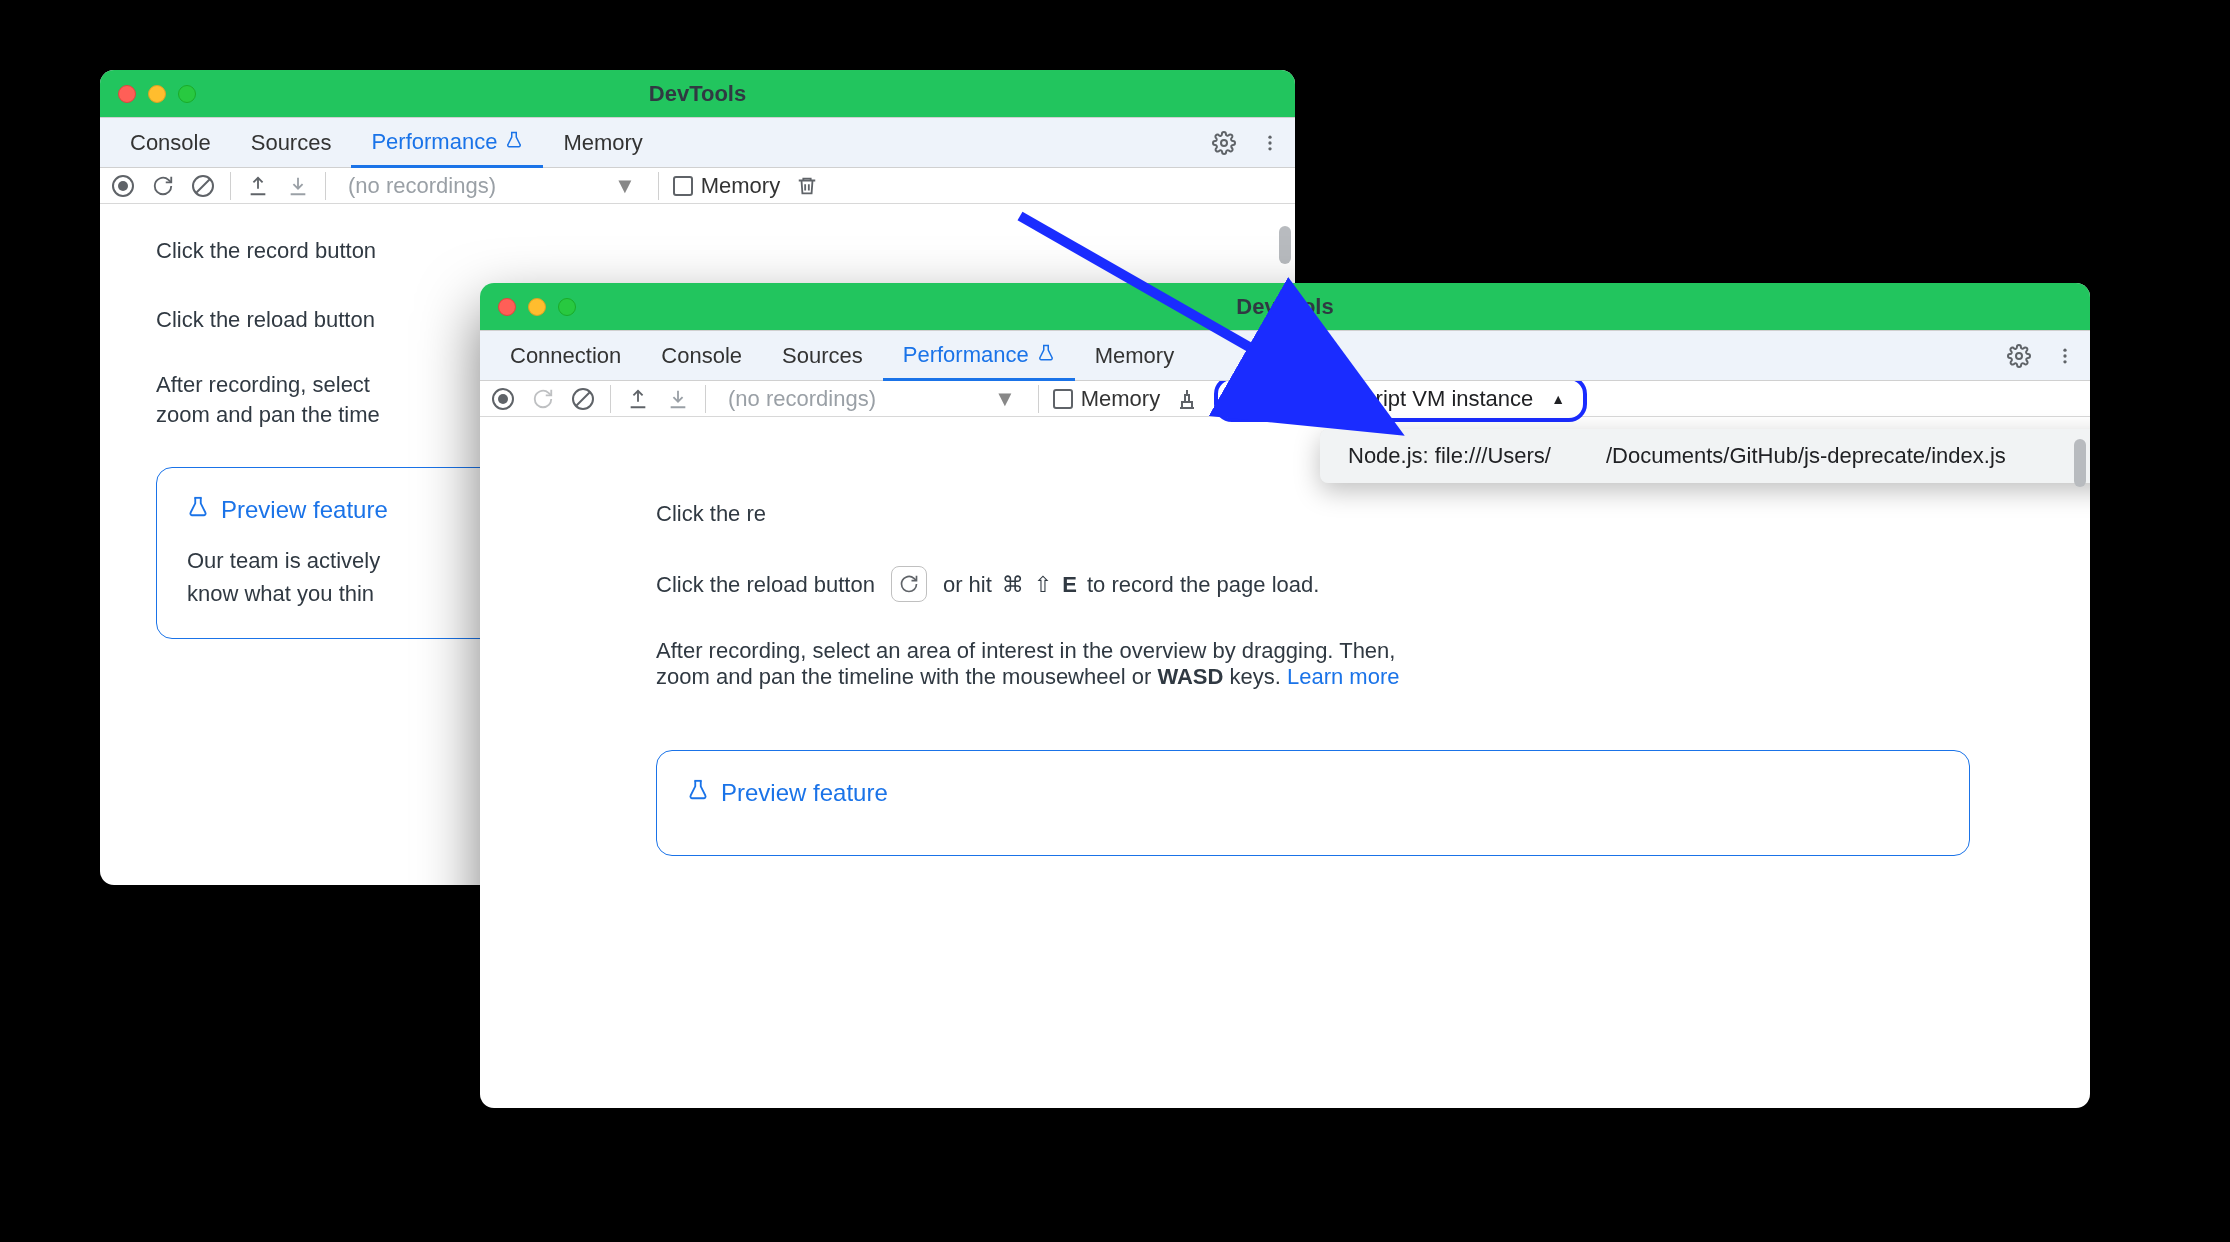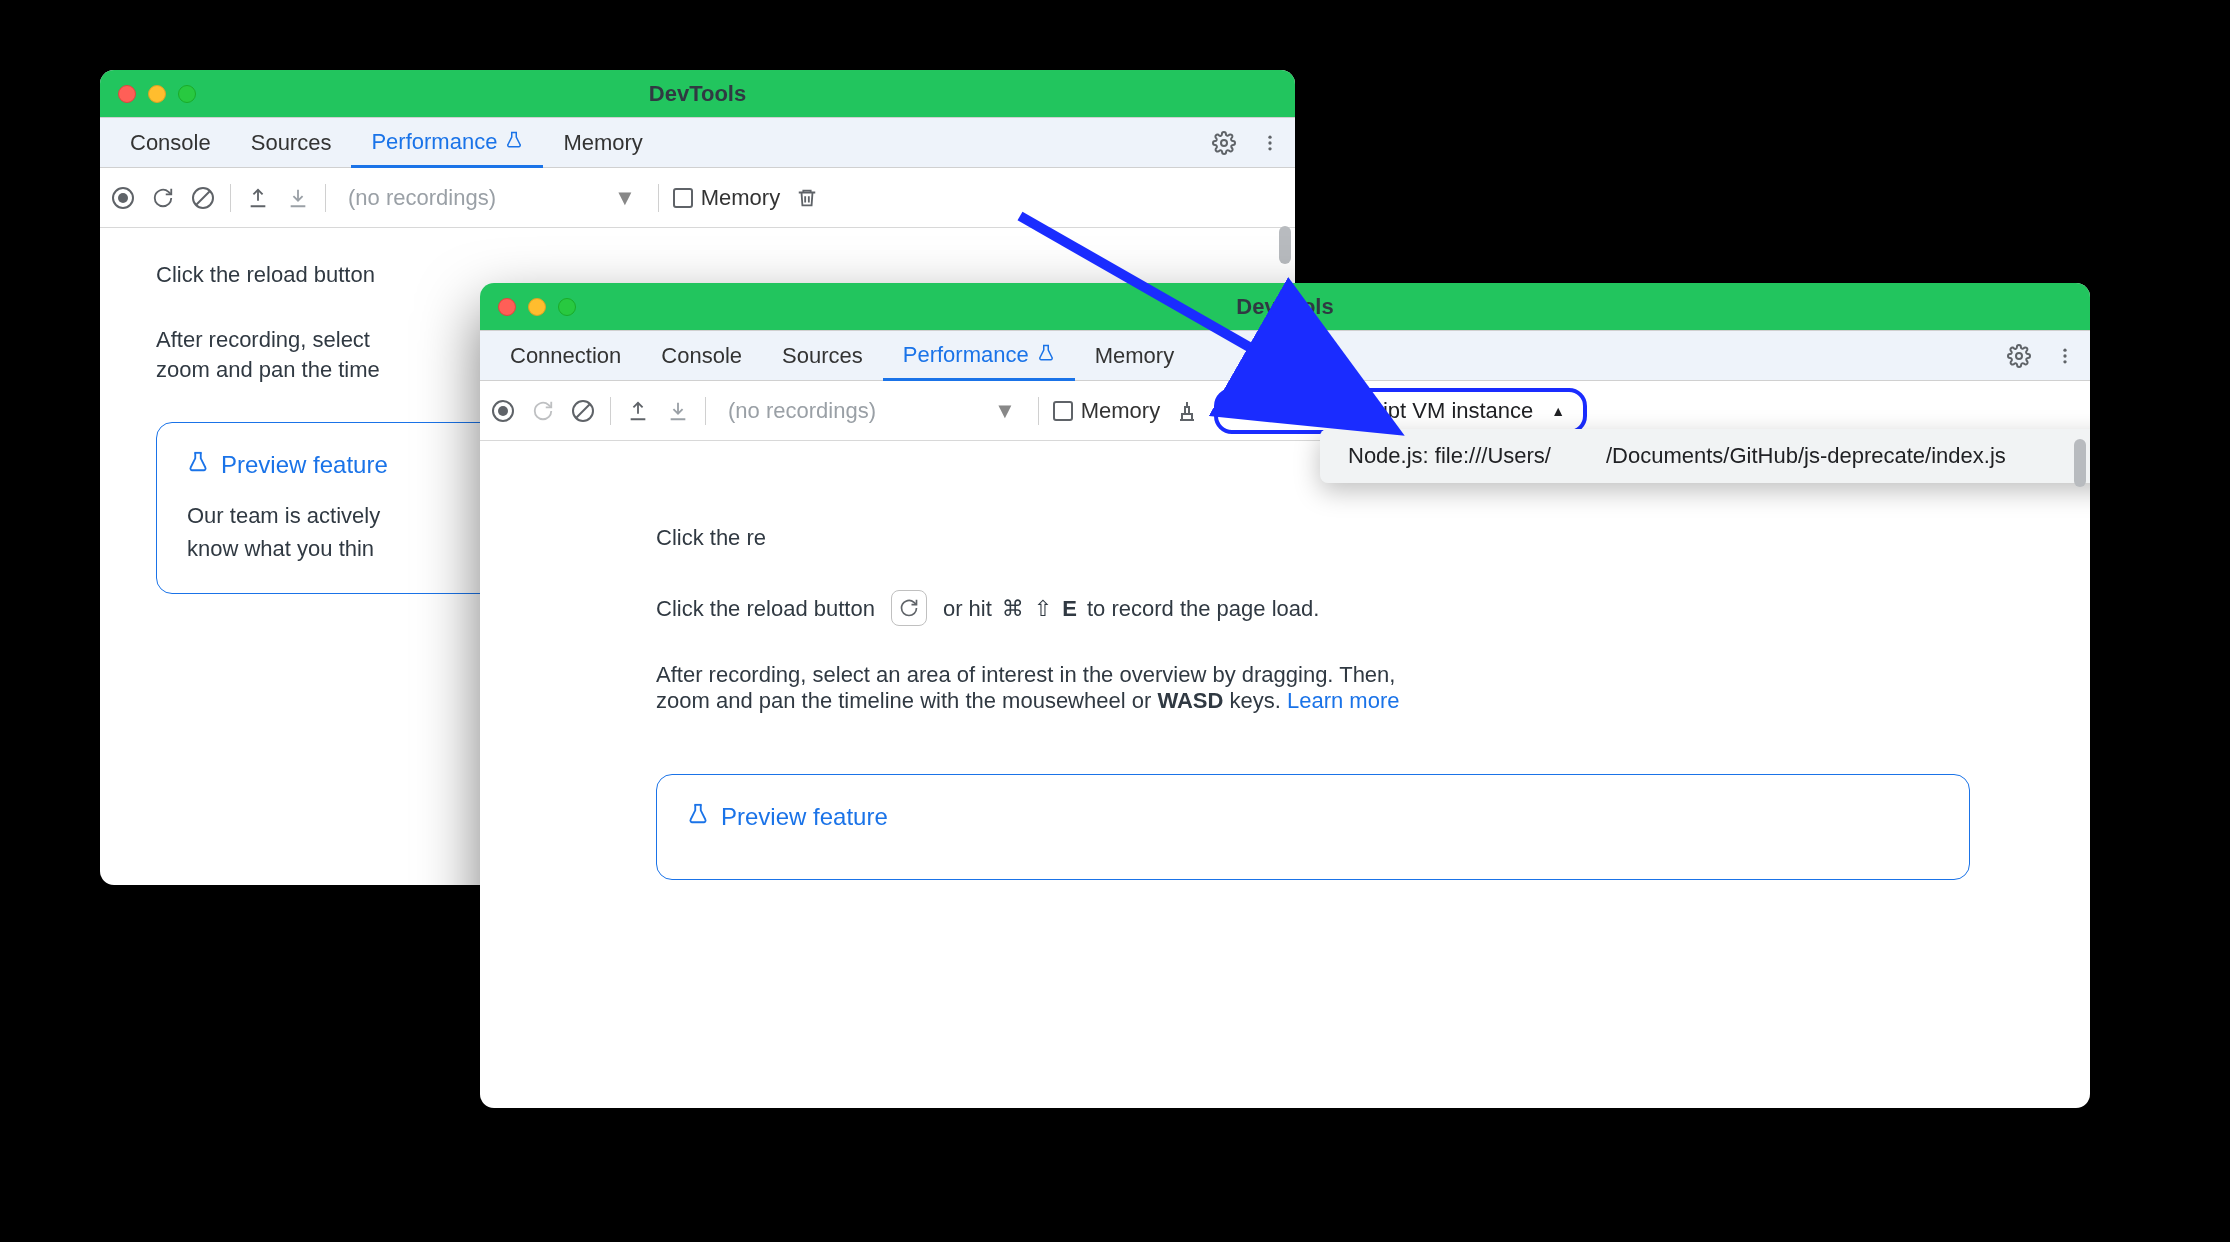--- a/index.html
+++ b/index.html
@@ -84,21 +84,21 @@
   .tabbar-right {
     position: absolute;
     right: 12px;
     display: flex;
     align-items: center;
     gap: 20px;
   }
   .toolbar {
     display: flex;
     align-items: center;
-    height: 60px;
+    height: 36px;
     border-bottom: 1px solid #d8d8d8;
     padding: 0 10px;
     gap: 14px;
     color: #5f6368;
   }
   .tb-icon {
     width: 26px;
     height: 26px;
     display: inline-flex;
     align-items: center;
@@ -315,20 +315,21 @@
       <svg width="22" height="22" viewBox="0 0 24 24" fill="none" stroke="#5f6368" stroke-width="2">
           <path d="M3 6h18"></path>
           <path d="M8 6V4h8v2"></path>
           <path d="M6 6l1 14h10l1-14"></path>
           <path d="M10 10v7M14 10v7"></path>
         </svg>
     </span>
   </div>
 
   <div class="content">
+    <div class="line">Click the record button</div>
     <div class="line">Click the reload button</div>
     <div>After recording, select</div>
     <div class="line">zoom and pan the time</div>
     <div class="preview-card">
       <div class="preview-head">
         <span>
           <svg width="22" height="22" viewBox="0 0 24 24" fill="none" stroke="#1a73e8" stroke-width="2">
               <path d="M9 2v6l-5 10a2 2 0 0 0 2 3h12a2 2 0 0 0 2-3l-5-10V2"></path>
               <path d="M8 2h8"></path>
             </svg>

